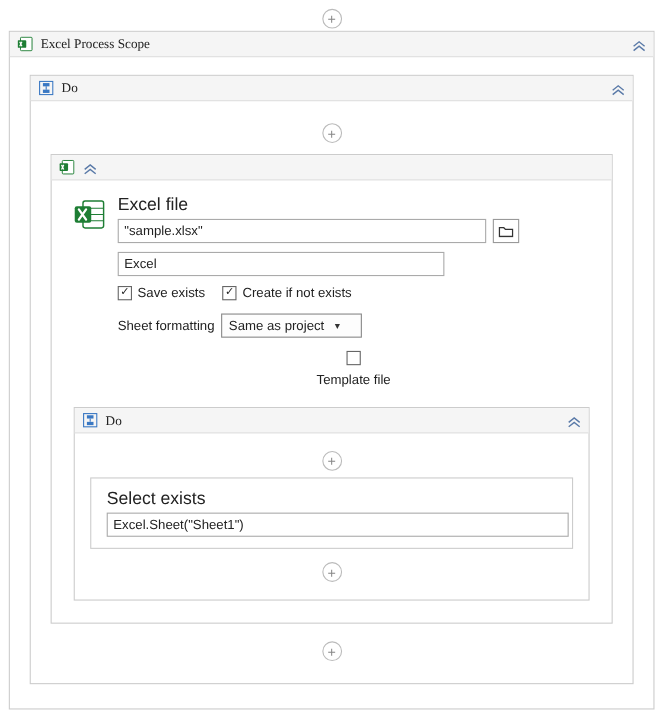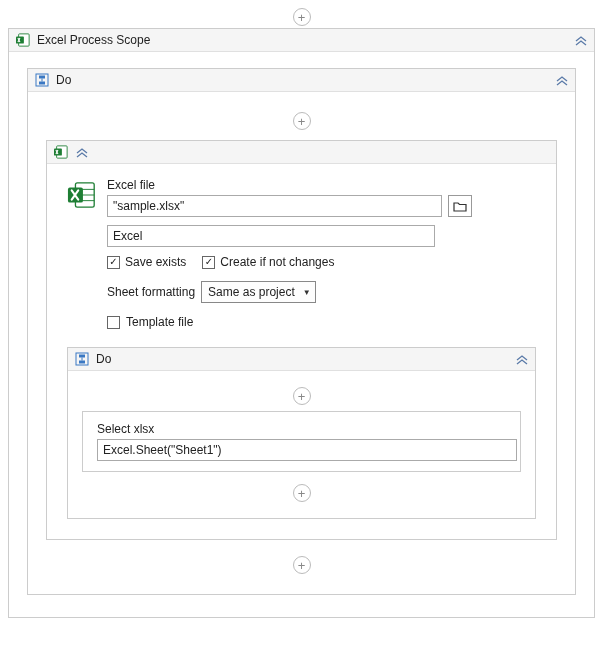--- a/index.html
+++ b/index.html
@@ -12,25 +12,26 @@
     color: #222;
     width: 603px;
   }
   .activity {
     border: 1px solid #ccc;
     background: #fff;
     margin-bottom: 6px;
   }
   .activity-header {
     display: flex;
-    align-items: center;
+    align-items: flex-end;
     background: #f5f5f5;
     border-bottom: 1px solid #e0e0e0;
     padding: 3px 6px;
     gap: 6px;
+    font-family: Liberation Serif, serif;
   }
   .activity-title {
     flex: 1;
     font-size: 12px;
   }
   .collapse-icon {
     width: 14px; height: 14px;
     display: flex; align-items: center; justify-content: center;
     color: #666;
   }
@@ -63,62 +64,62 @@
   .excel-file-row {
     display: flex;
     align-items: flex-start;
     gap: 10px;
   }
   .excel-icon-large {
     width: 30px; height: 30px; display:flex; align-items:center; justify-content:center;
     margin-top: 2px;
   }
   .form-col { flex: 1; }
-  .label { margin-bottom: 3px; font-size: 12px; }
+  .label { margin-bottom: 3px; font-size: 16px; }
   .row { display: flex; align-items: center; gap: 6px; margin-bottom: 8px; }
   .input {
     border: 1px solid #aaa;
     padding: 3px 5px;
     font-size: 12px;
     background: #fff;
     height: 22px;
     line-height: 14px;
   }
   .input.w1 { width: 335px; }
-  .input.w2 { width: 328px; }
+  .input.w2 { width: 297px; }
   .input.w3 { width: 420px; }
   .browse-btn {
     width: 24px; height: 22px;
     border: 1px solid #999;
     background: #fff;
     display: flex; align-items: center; justify-content: center;
   }
   .check-row { display: flex; align-items: center; gap: 16px; margin-top: 2px; margin-bottom: 12px; }
   .check-item { display: flex; align-items: center; gap: 5px; }
   .checkbox {
     width: 13px; height: 13px;
     border: 1px solid #666;
     display: flex; align-items: center; justify-content: center;
     font-size: 10px;
     color: #222;
     line-height: 1;
   }
   .checkbox.unchecked::after { content: ""; }
   .dropdown {
     border: 1px solid #888;
-    padding: 2px 4px 2px 6px;
+    padding: 2px 17px 2px 6px;
     display: inline-flex; align-items: center; gap: 8px;
     height: 22px;
     font-size: 12px;
     background: #fdfdfd;
   }
   .dropdown .caret {
     font-size: 8px; color: #333;
   }
-  .template-row { display:flex; align-items:center; gap:6px; margin-left: 40px; margin-top: 4px; margin-bottom: 6px; }
+  .template-row { display:flex; align-items:center; gap:6px; margin-left: 40px; margin-top: 4px; margin-bottom: 6px; flex-direction: column; }
   .nested { margin-top: 18px; }
   .outer-plus { display:flex; justify-content:center; padding: 0 0 2px 0; color:#aaa; }
 </style>
 </head>
 <body>
 
 <div class="outer-plus">
   <div class="plus-circle">+</div>
 </div>
 
@@ -207,21 +208,21 @@
                 <div class="row">
                   <div class="input w2">Excel</div>
                 </div>
                 <div class="check-row">
                   <div class="check-item">
                     <div class="checkbox">✓</div>
                     <span>Save exists</span>
                   </div>
                   <div class="check-item">
                     <div class="checkbox">✓</div>
-                    <span>Create if not changes</span>
+                    <span>Create if not exists</span>
                   </div>
                 </div>
                 <div class="row">
                   <span>Sheet formatting</span>
                   <div class="dropdown">
                     <span>Same as project</span>
                     <span class="caret">▼</span>
                   </div>
                 </div>
               </div>
@@ -250,21 +251,21 @@
                     </svg>
                 </span>
               </div>
               <div class="activity-body tight">
                 <div class="plus-row mid">
                   <div class="plus-circle">+</div>
                 </div>
 
                 <div class="activity">
                   <div class="activity-body tight">
-                    <div class="label">Select xlsx</div>
+                    <div class="label">Select exists</div>
                     <div class="input w3">Excel.Sheet("Sheet1")</div>
                   </div>
                 </div>
 
                 <div class="plus-row mid">
                   <div class="plus-circle">+</div>
                 </div>
               </div>
             </div>
 

